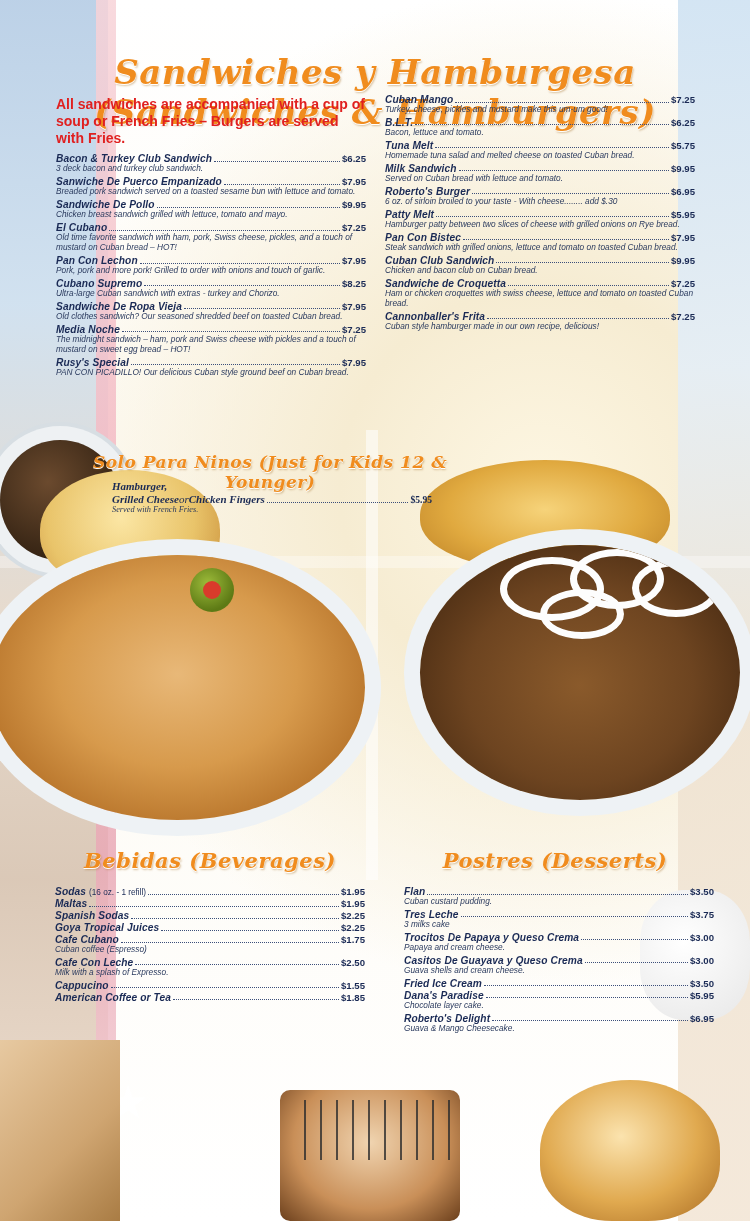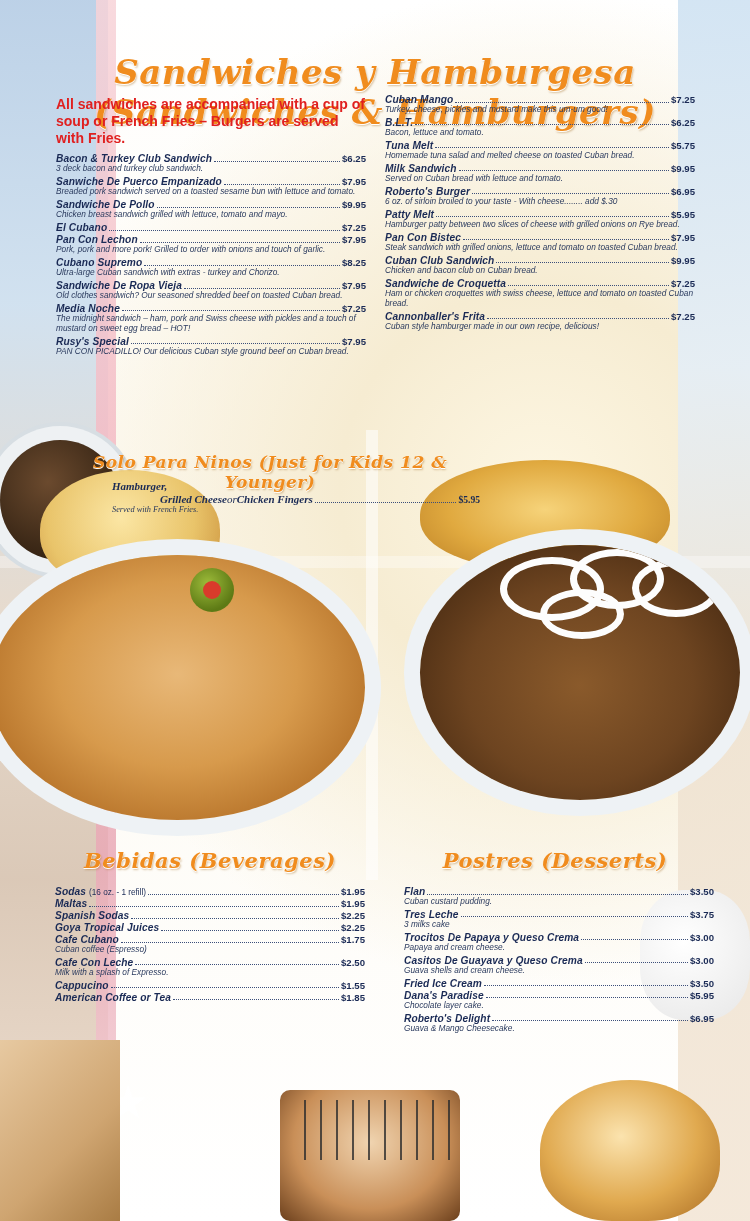--- a/index.html
+++ b/index.html
@@ -162,20 +162,21 @@
         <span class="pr">$9.95</span>
       </div>
     <div class="ds">Chicken breast sandwich grilled with lettuce, tomato and mayo.</div>
   </div>
   <div class="item">
     <div class="row">
         <span class="nm">El Cubano</span>
         <span class="dots"></span>
         <span class="pr">$7.25</span>
       </div>
+    <div class="ds">Old time favorite sandwich with ham, pork, Swiss cheese, pickles, and a touch of mustard on Cuban bread – HOT!</div>
   </div>
   <div class="item">
     <div class="row">
         <span class="nm">Pan Con Lechon</span>
         <span class="dots"></span>
         <span class="pr">$7.95</span>
       </div>
     <div class="ds">Pork, pork and more pork! Grilled to order with onions and touch of garlic.</div>
   </div>
   <div class="item">
@@ -293,21 +294,21 @@
       </div>
     <div class="ds">Cuban style hamburger made in our own recipe, delicious!</div>
   </div>
 </div>
 
 <div class="sec-head" style="left:60px;top:452px;width:420px;">
   <div class="script-title" style="font-size:17px;">Solo Para Ninos (Just for Kids 12 &amp; Younger)</div>
 </div>
 <div class="kids-block">
   <div class="kids-line1">Hamburger,</div>
-  <div class="row" style="margin-top:1px;margin-left:48px;">
+  <div class="row" style="margin-top:1px;">
     <span class="kids-line2">Grilled Cheese</span>
     <span class="kids-line2" style="font-weight:normal;"> or </span>
     <span class="kids-line2">Chicken Fingers</span>
     <span class="dots"></span>
     <span class="pr">$5.95</span>
   </div>
   <div class="ds">Served with French Fries.</div>
 </div>
 
 <div class="sec-head" style="left:30px;top:848px;width:360px;">

